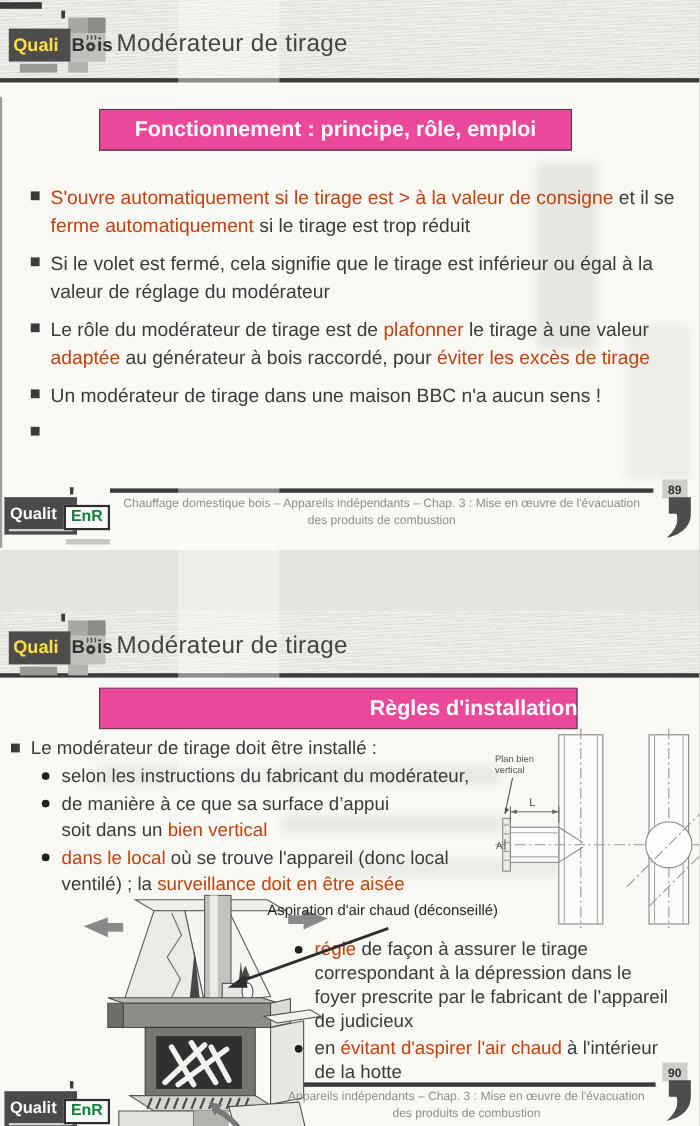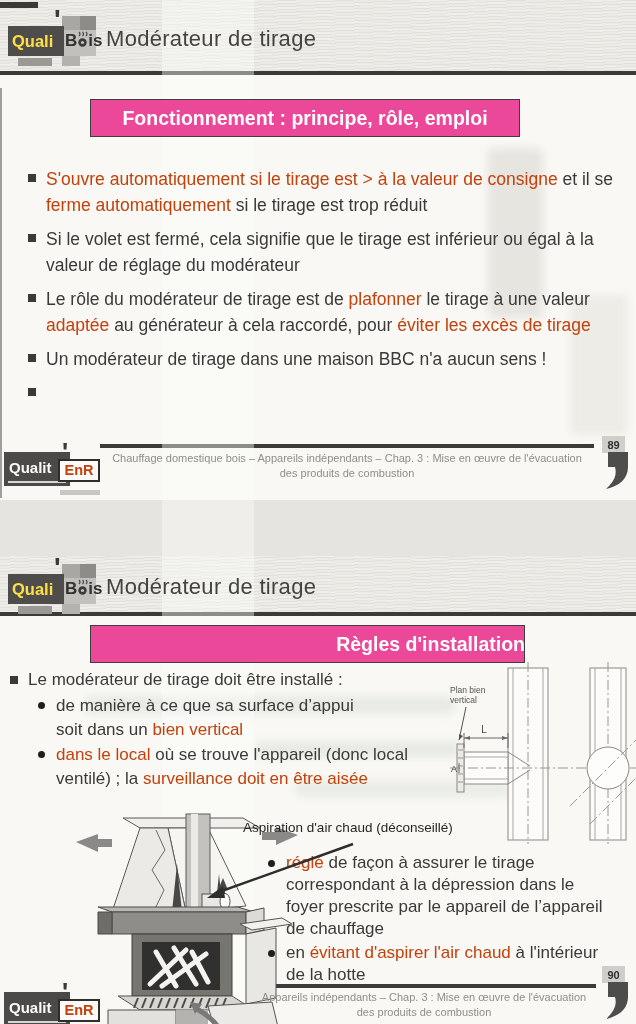--- a/index.html
+++ b/index.html
@@ -37,21 +37,21 @@
            color:#fde047;font-weight:700;font-size:16.5px;line-height:30px;padding-left:4px;box-sizing:border-box;}
   .qb-apos{position:absolute;left:46px;top:-8px;font-size:28px;font-weight:700;color:#3a3a38;line-height:28px;}
   .qb-bois{position:absolute;left:57px;top:17px;display:flex;align-items:flex-start;
            font-weight:700;font-size:17px;color:#33312f;}
   .qe-logo{position:absolute;width:98px;height:52px;z-index:4;}
   .qe-dark{position:absolute;left:0;top:6px;width:66px;height:34px;background:#4b4a48;color:#fbfaf8;
            font-weight:700;font-size:15px;line-height:32px;padding-left:5px;box-sizing:border-box;}
   .qe-line{position:absolute;left:4px;top:35px;width:58px;height:2px;background:#d8d6d2;}
   .qe-apos{position:absolute;left:58px;top:-9px;font-size:26px;font-weight:700;color:#3a3a38;}
   .qe-enr{position:absolute;left:54px;top:13px;width:42px;height:23px;background:#fbfaf8;
-          border:2px solid #2e2e2c;box-sizing:border-box;color:#c2410c;font-weight:700;font-size:14.5px;
+          border:2px solid #2e2e2c;box-sizing:border-box;color:#15803d;font-weight:700;font-size:14.5px;
           text-align:center;line-height:19px;}
   .qe-sub{position:absolute;left:56px;top:44px;width:40px;height:5px;background:#c9c7c3;}
   
   .badge{position:absolute;width:34px;height:58px;z-index:4;}
   
   .asp-label{position:absolute;font-size:13.5px;color:#262624;z-index:4;}
   
   .band{position:absolute;left:162px;top:0;width:92px;height:1024px;background:rgba(253,253,251,.42);z-index:2;pointer-events:none;}
   .ghost{position:absolute;filter:blur(4px);border-radius:6px;z-index:1;pointer-events:none;}
   .edge{position:absolute;left:0;top:88px;width:2px;height:410px;background:rgba(70,70,66,.5);z-index:3;}
@@ -96,21 +96,21 @@
       <div class="brow">
           <span class="sq"></span>
           <span class="btxt"><span class="rb">S'ouvre automatiquement si le tirage est &gt; à la valeur de consigne</span><span class="rn"> et il se </span><span class="rb">ferme automatiquement</span><span class="rn"> si le tirage est trop réduit</span></span>
         </div>
       <div class="brow">
           <span class="sq"></span>
           <span class="btxt"><span class="rn">Si le volet est fermé, cela signifie que le tirage est inférieur ou égal à la valeur de réglage du modérateur</span></span>
         </div>
       <div class="brow">
           <span class="sq"></span>
-          <span class="btxt"><span class="rn">Le rôle du modérateur de tirage est de </span><span class="rb">plafonner</span><span class="rn"> le tirage à une valeur </span><span class="rb">adaptée</span><span class="rn"> au générateur à cela raccordé, pour </span><span class="rb">éviter les excès de tirage</span></span>
+          <span class="btxt"><span class="rn">Le rôle du modérateur de tirage est de </span><span class="rb">plafonner</span><span class="rn"> le tirage à une valeur </span><span class="rb">adaptée</span><span class="rn"> au générateur à bois raccordé, pour </span><span class="rb">éviter les excès de tirage</span></span>
         </div>
       <div class="brow">
           <span class="sq"></span>
           <span class="btxt"><span class="rn">Un modérateur de tirage dans une maison BBC n'a aucun sens !</span></span>
         </div>
       <div class="brow">
           <span class="sq"></span>
         </div>
     </div>
 
@@ -171,20 +171,24 @@
       <span>Règles d'installation</span>
     </div>
 
     <div class="bullets" style="left:10px;top:112px;width:460px;">
       <div class="brow" style="margin-bottom:1px;">
           <span class="sq"></span>
           <span class="stxt"><span class="rn">Le modérateur de tirage doit être installé :</span></span>
         </div>
     </div>
     <div class="bullets" style="left:38px;top:138px;width:430px;">
+      <div class="brow" style="margin-bottom:1px;">
+          <span class="dot"></span>
+          <span class="stxt" style="max-width:415px;"><span class="rn">selon les instructions du fabricant du modérateur,</span></span>
+        </div>
       <div class="brow" style="margin-bottom:1px;">
           <span class="dot"></span>
           <span class="stxt" style="max-width:320px;"><span class="rn">de manière à ce que sa surface d’appui soit dans un </span><span class="rb">bien vertical</span></span>
         </div>
       <div class="brow">
           <span class="dot"></span>
           <span class="stxt" style="max-width:400px;"><span class="rb">dans le local</span><span class="rn"> où se trouve l'appareil (donc local ventilé) ; la </span><span class="rb">surveillance doit en être aisée</span></span>
         </div>
     </div>
 
@@ -274,21 +278,21 @@
       <polygon points="40,198 108,198 108,215 40,215" fill="#e3e1dd" stroke="#55534f"></polygon>
       <rect x="108" y="198" width="32" height="17" fill="#b5b3af"></rect>
       <polygon points="140,194 204,190 210,215 146,215" fill="#eceae6" stroke="#55534f"></polygon>
       <path d="M150,215 C144,206 136,201 129,197" stroke="#7a7876" stroke-width="5" fill="none"></path>
       <polygon points="122,190 134,192 127,202" fill="#7a7876"></polygon>
     </svg>
 
     <div class="bullets" style="left:268px;top:296px;width:352px;">
       <div class="brow" style="margin-bottom:2px;">
           <span class="dot"></span>
-          <span class="rtxt" style="max-width:330px;"><span class="rb">réglé</span><span class="rn"> de façon à assurer le tirage correspondant à la dépression dans le foyer prescrite par le appareil de l’appareil de chauffage</span></span>
+          <span class="rtxt" style="max-width:330px;"><span class="rb">réglé</span><span class="rn"> de façon à assurer le tirage correspondant à la dépression dans le foyer prescrite par le fabricant de l’appareil de judicieux</span></span>
         </div>
       <div class="brow">
           <span class="dot"></span>
           <span class="rtxt" style="max-width:330px;"><span class="rn">en </span><span class="rb">évitant d'aspirer l'air chaud</span><span class="rn"> à l'intérieur de la hotte</span></span>
         </div>
     </div>
 
     <div class="rule" style="left:248px;top:428px;width:348px;height:4px;"></div>
     <div class="foot" style="left:252px;top:434px;width:344px;">
       <div>Appareils indépendants – Chap. 3 : Mise en œuvre de l'évacuation</div>

